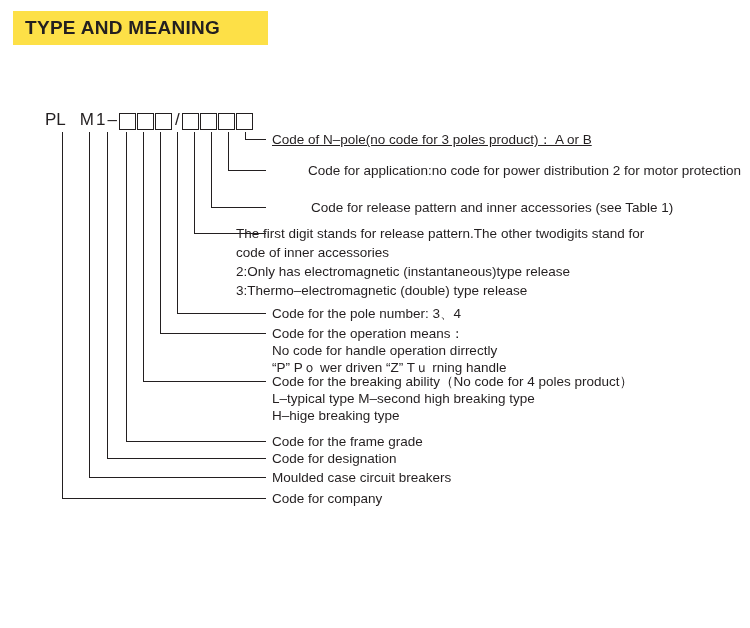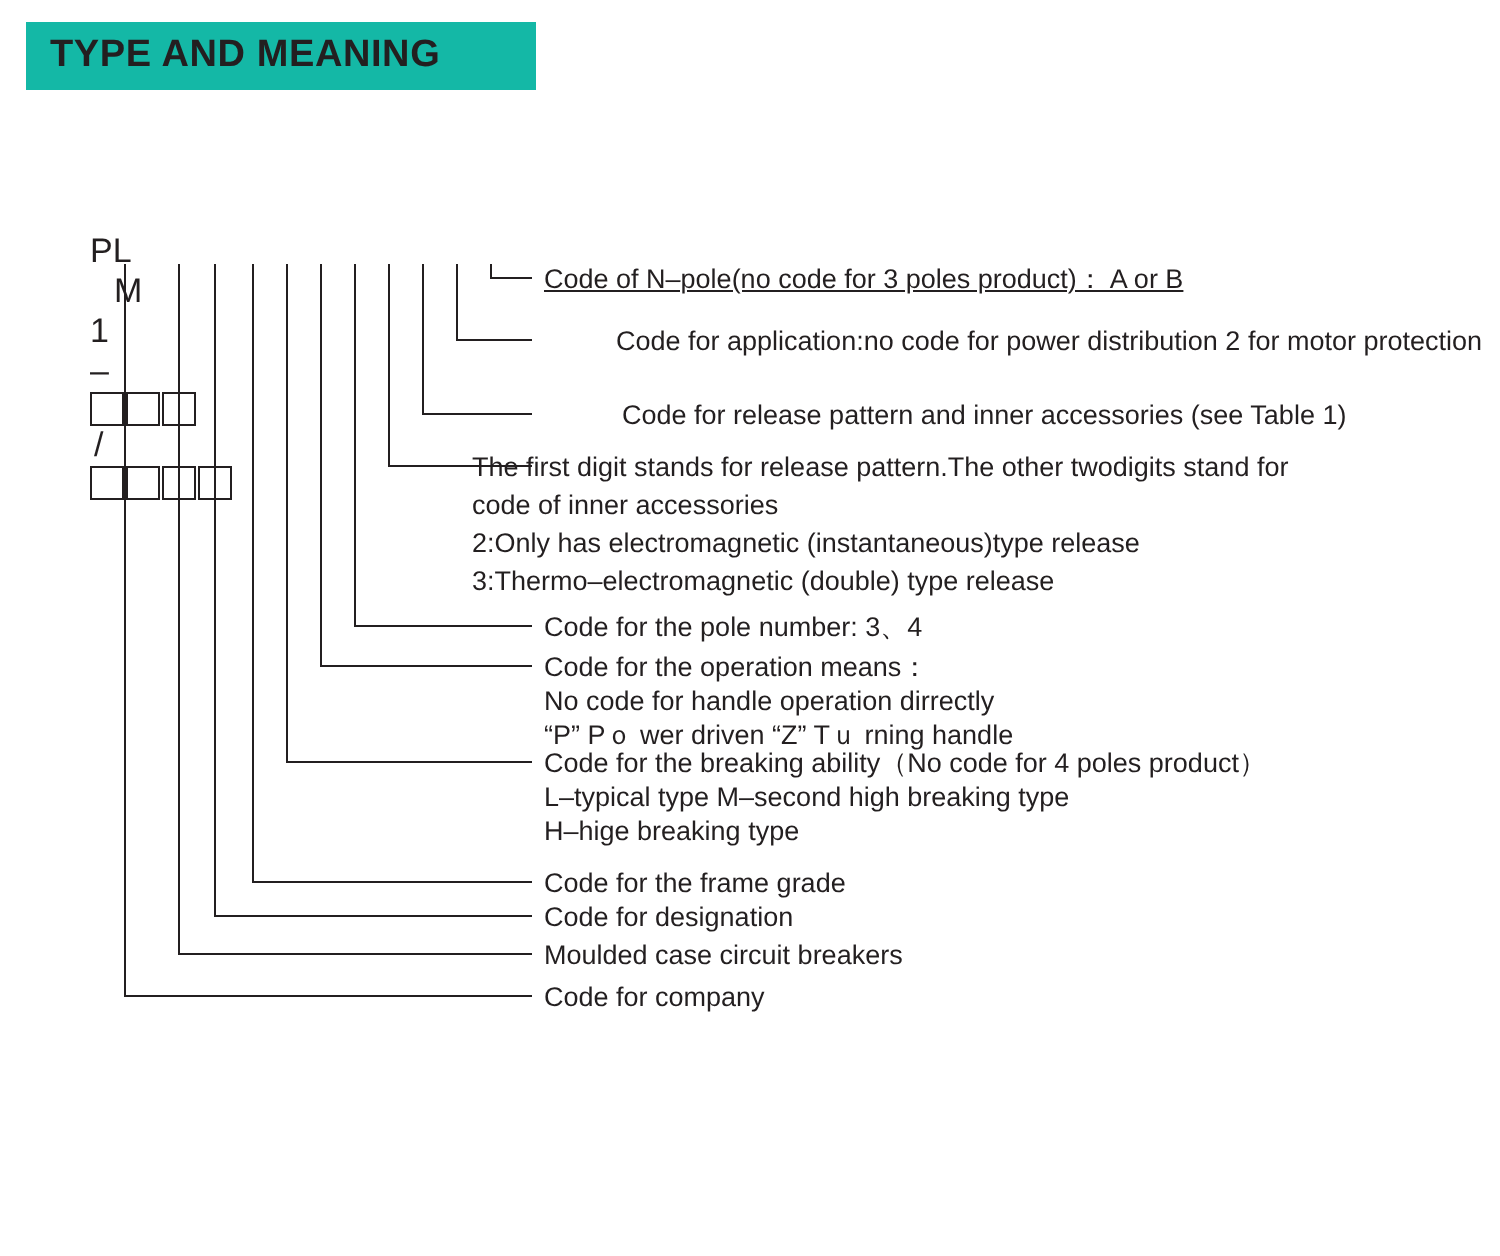--- a/index.html
+++ b/index.html
@@ -16,44 +16,43 @@
     overflow: hidden;
   }
 
   
   #title-bar {
     position: absolute;
     left: 13px;
     top: 11px;
     width: 255px;
     height: 34px;
-    background: #14b8a6;
+    background: #fde047;
     display: flex;
     align-items: center;
   }
   #title-text {
     padding-left: 12px;
     font-size: 19px;
     font-weight: bold;
     letter-spacing: 0.3px;
     color: #231f20;
     white-space: nowrap;
   }
 
   
   #code-string {
     position: absolute;
     left: 45px;
-    top: 116px;
+    top: 104px;
     height: 26px;
     display: flex;
-    align-items: flex-start;
+    align-items: flex-end;
     font-size: 17px;
     white-space: nowrap;
-    flex-direction: column;
   }
   .code-seg { margin-right: 2px; }
   #code-pl  { letter-spacing: 0px; }
   #code-m1  { margin-left: 12px; }
   .boxrow { display: inline-flex; align-items: center; }
   .cbox {
     display: inline-block;
     width: 17px;
     height: 17px;
     border: 1px solid #231f20;

